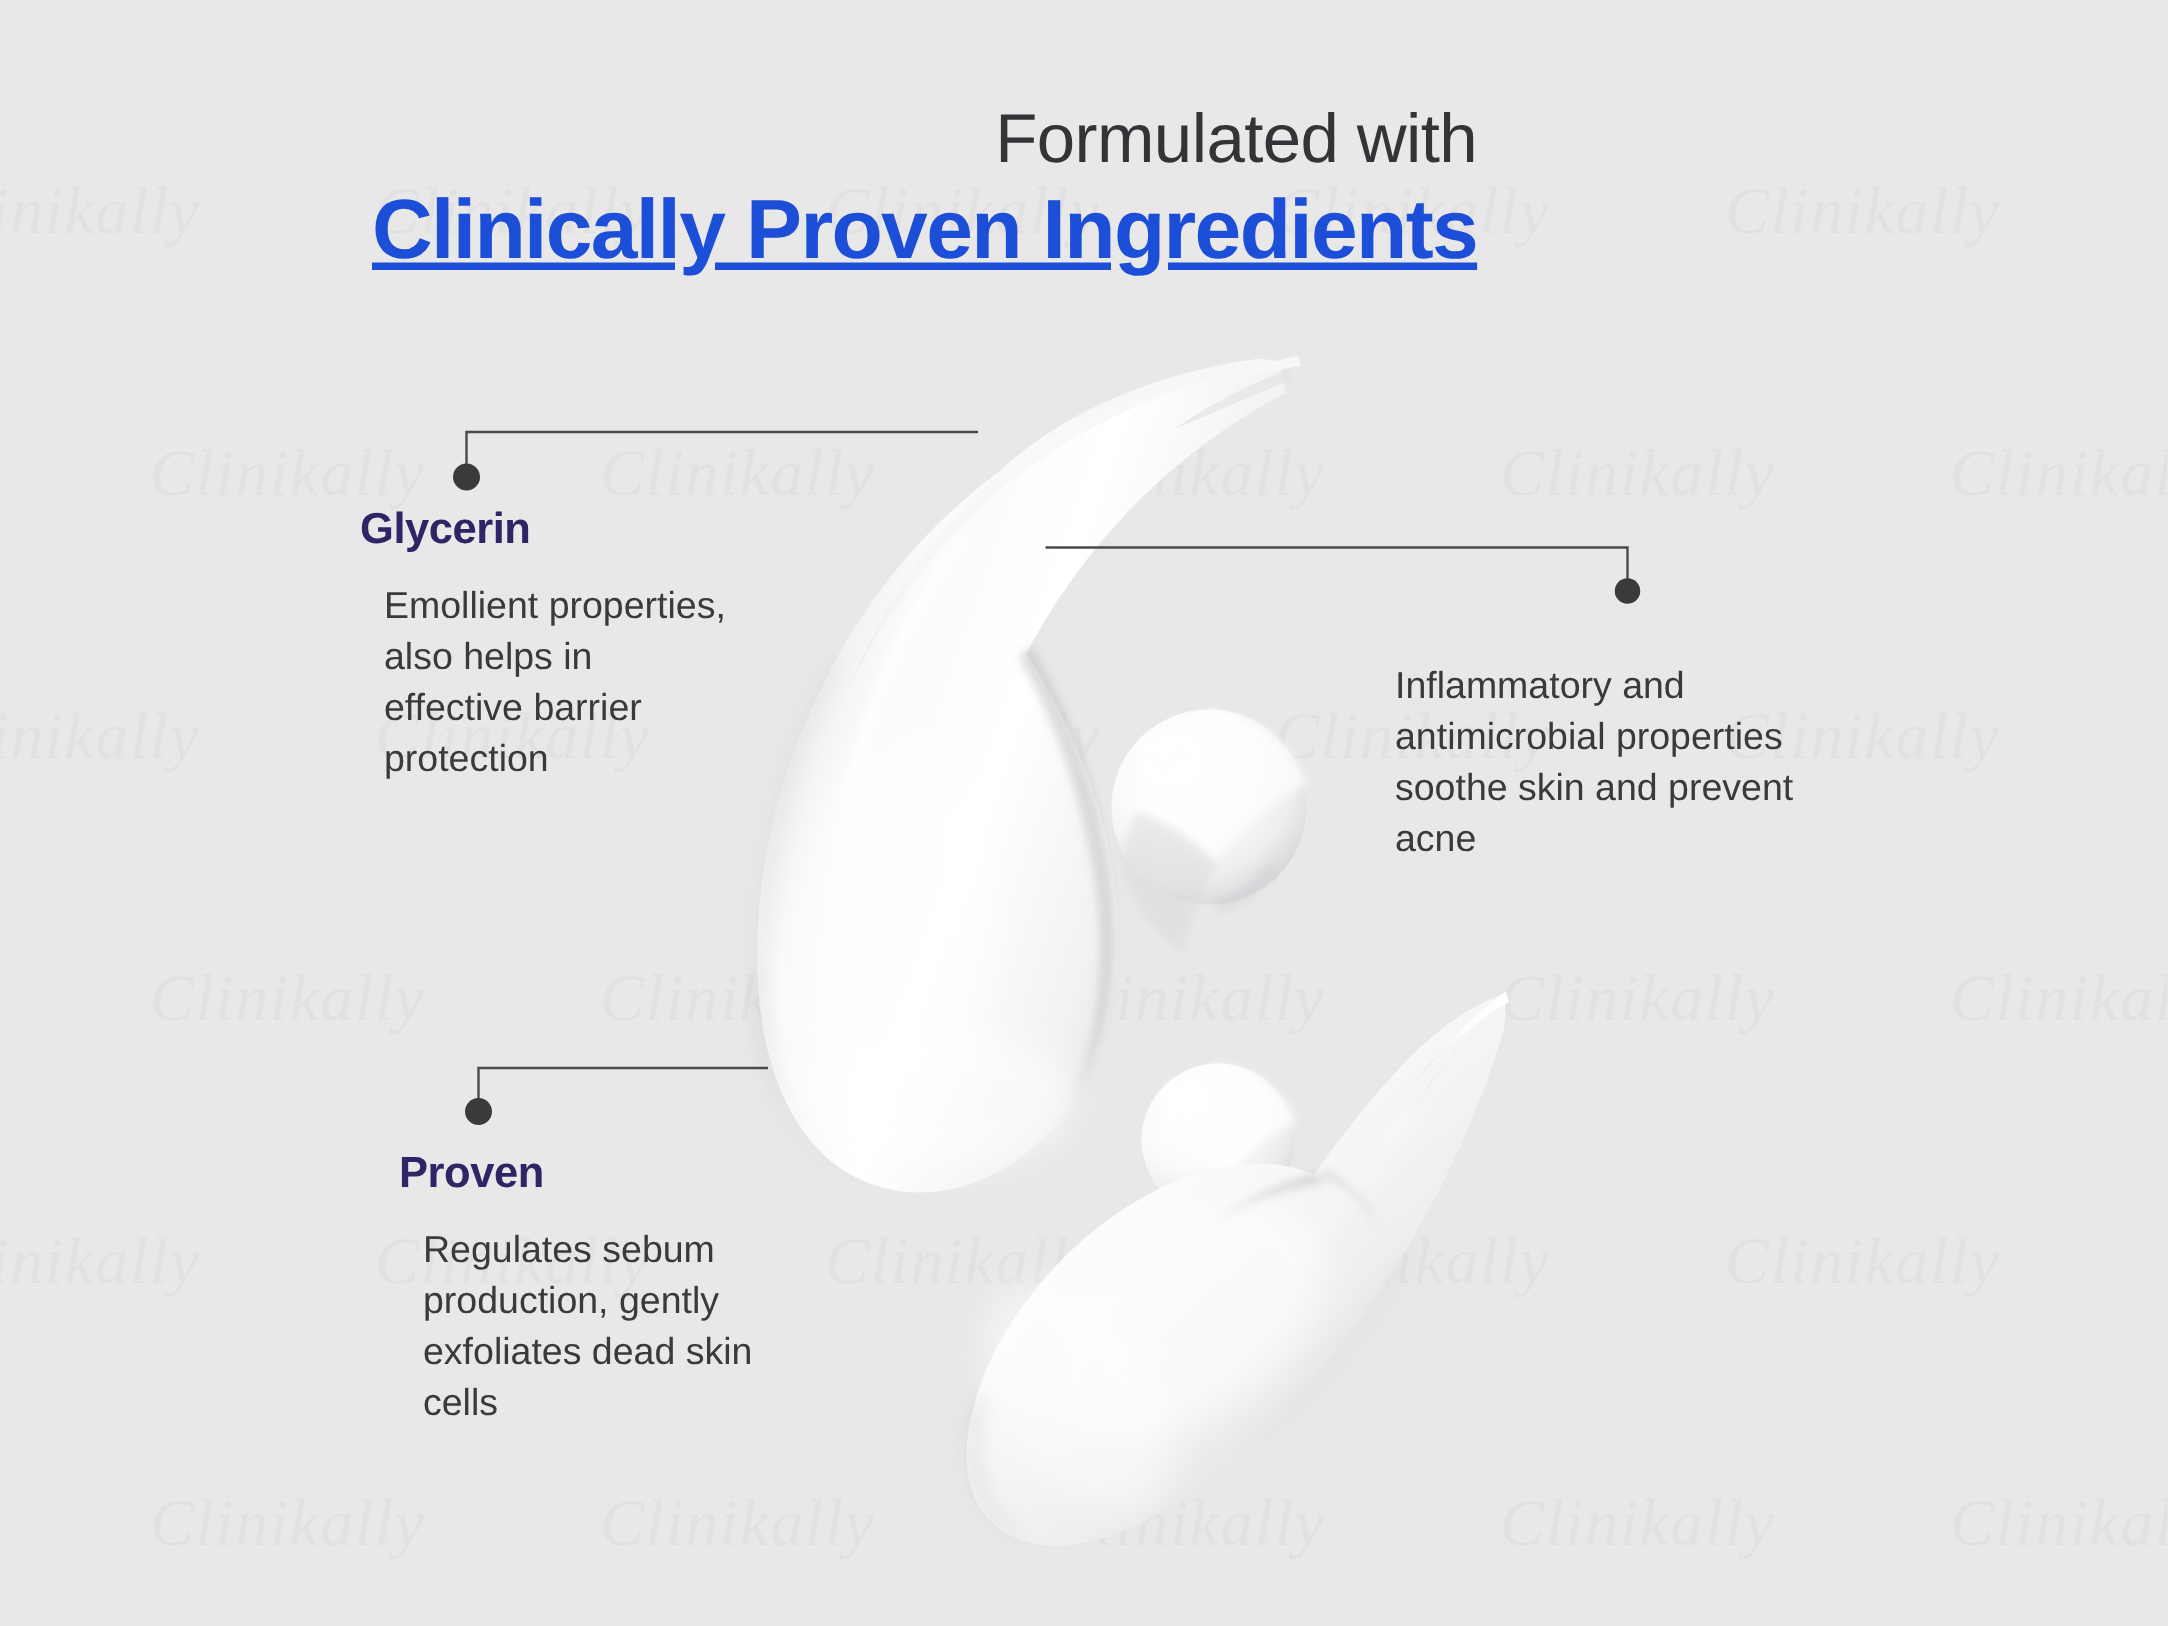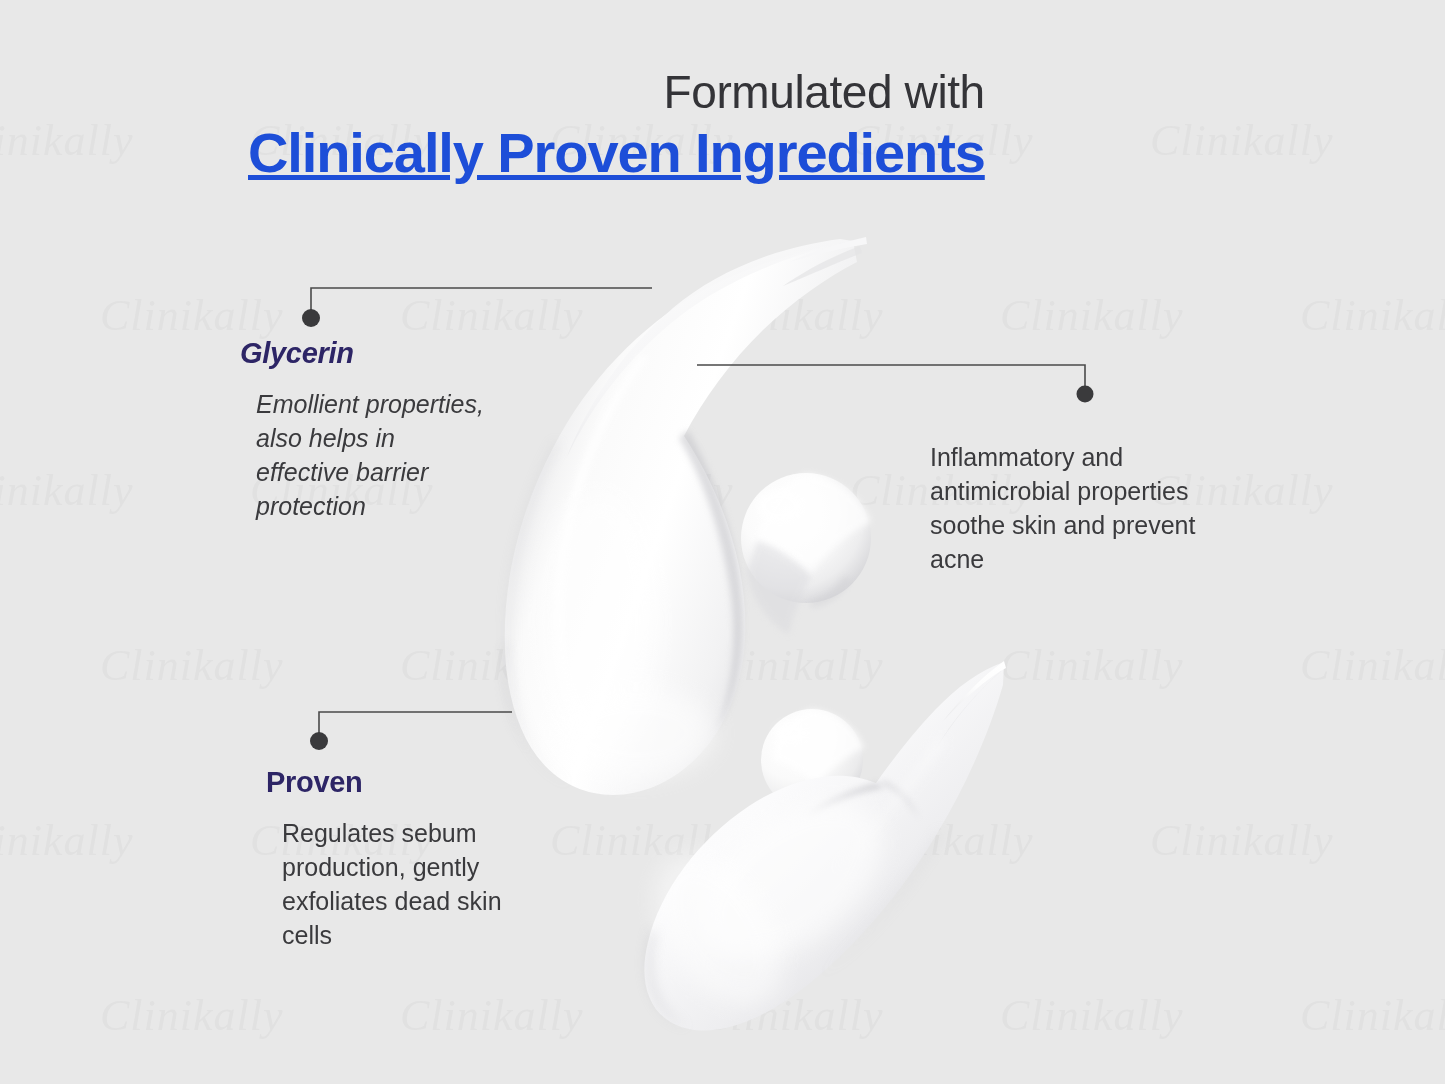--- a/index.html
+++ b/index.html
@@ -97,21 +97,21 @@
     white-space: nowrap;
   }
   .callout-desc {
     font-size: 25px;
     font-weight: 400;
     color: #3a3a3d;
     line-height: 1.36;
     margin: 16px;
   }
 
-  #callout-glycerin      { left: 240px; top: 336px; width: 270px; font-style: italic; }
+  #callout-glycerin      { left: 240px; top: 336px; width: 270px; }
   #callout-alpha         { left: 914px; top: 424px; width: 320px; }
   #callout-betaine       { left: 266px; top: 765px; width: 280px; }
 </style>
 </head>
 <body>
 
 <div id="canvas">
 
   <div id="watermark-layer">
       <span class="wm" style="left: -50px; top: 115px;">Clinikally</span>

